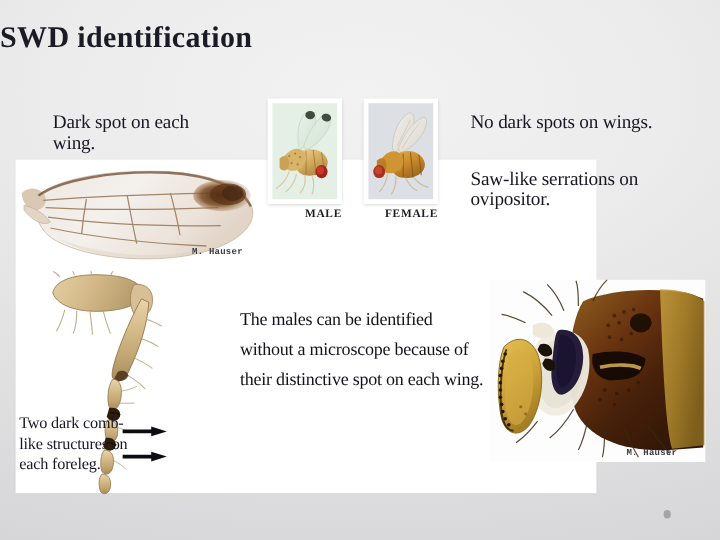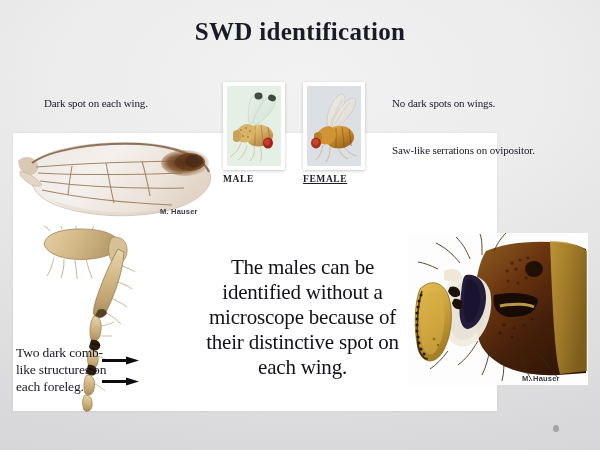--- a/index.html
+++ b/index.html
@@ -20,21 +20,20 @@
     background: radial-gradient(ellipse 120% 90% at 50% 18%, #f2f2f2 0%, #ececed 35%, #e2e2e3 65%, #d6d6d8 100%);
     overflow: hidden;
   }
 
   
   #title {
     position: absolute;
     left: 0;
     top: 18px;
     width: 600px;
-    text-align: center;
     font-family: "Liberation Serif", serif;
     font-weight: bold;
     font-size: 25px;
     letter-spacing: 0.3px;
     color: #1b1b25;
   }
 
   
   #white-panel {
     position: absolute;
@@ -44,48 +43,47 @@
     height: 278px;
     background: #ffffff;
     box-shadow: 0 0 3px rgba(0,0,0,0.07);
   }
 
   
   .txt {
     position: absolute;
     font-family: "Liberation Serif", serif;
     color: #181824;
-    font-size: 11px;
+    font-size: 16px;
     line-height: 16.5px;
     letter-spacing: -0.15px;
   }
 
   #txt-dark-spot { left: 44px;  top: 95px;  width: 150px; }
   #txt-no-spots  { left: 392px; top: 95px;  width: 170px; }
   #txt-saw       { left: 392px; top: 142px; width: 175px; }
 
   #txt-comb {
     left: 16px; top: 344px; width: 96px;
     font-size: 13.5px; line-height: 17px;
   }
 
   #center-text {
     position: absolute;
     left: 200px; top: 255px; width: 205px;
-    text-align: center;
     font-family: "Liberation Serif", serif;
-    font-size: 21px;
+    font-size: 15px;
     line-height: 25px;
     color: #121219;
     letter-spacing: -0.2px;
   }
 
   .credit {
     position: absolute;
-    font-family: Liberation Sans, sans-serif;
+    font-family: Liberation Mono, monospace;
     font-size: 7.5px;
     font-weight: bold;
     color: #3a3a46;
     letter-spacing: 0.2px;
   }
   #credit-wing { left: 160px; top: 207px; }
   #credit-ovi  { left: 522px; top: 374px; }
 
   
   .photo-card {
@@ -104,29 +102,29 @@
     height: 100%;
     overflow: hidden;
   }
   #photo-male-inner   { background: #e4efe6; }
   #photo-female-inner { background: #dcdfe4; }
 
   .card-label {
     position: absolute;
     top: 174px;
     width: 62px;
-    text-align: left;
+    text-align: right;
     font-family: "Liberation Serif", serif;
     font-weight: bold;
     font-size: 9.5px;
     letter-spacing: 0.6px;
     color: #1d1d28;
   }
   #label-male   { left: 223px; }
-  #label-female { left: 303px; text-decoration: underline; }
+  #label-female { left: 303px; }
 
   
   .img-abs { position: absolute; }
   #img-wing    { left: 14px;  top: 133px; }
   #img-foreleg { left: 42px;  top: 226px; }
   #img-ovipos  { left: 408px; top: 233px; }
 
   
   .arrow {
     position: absolute;

